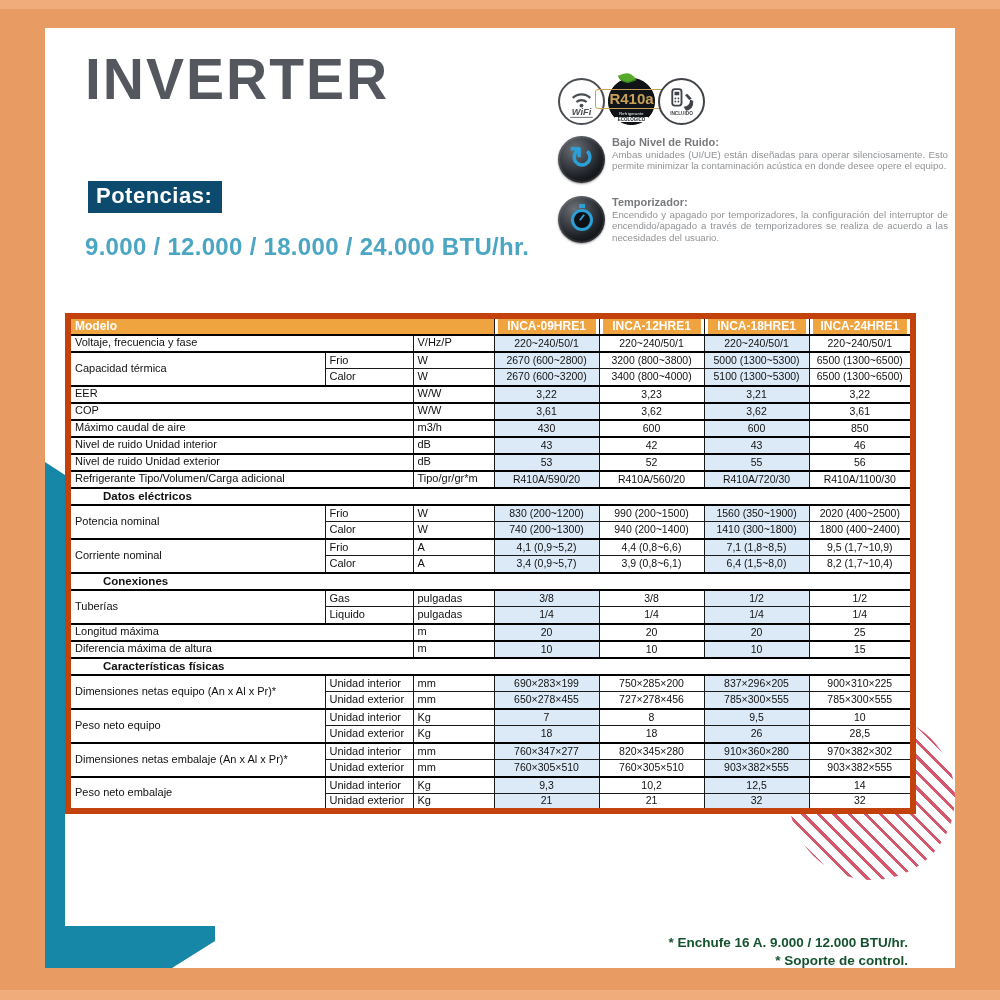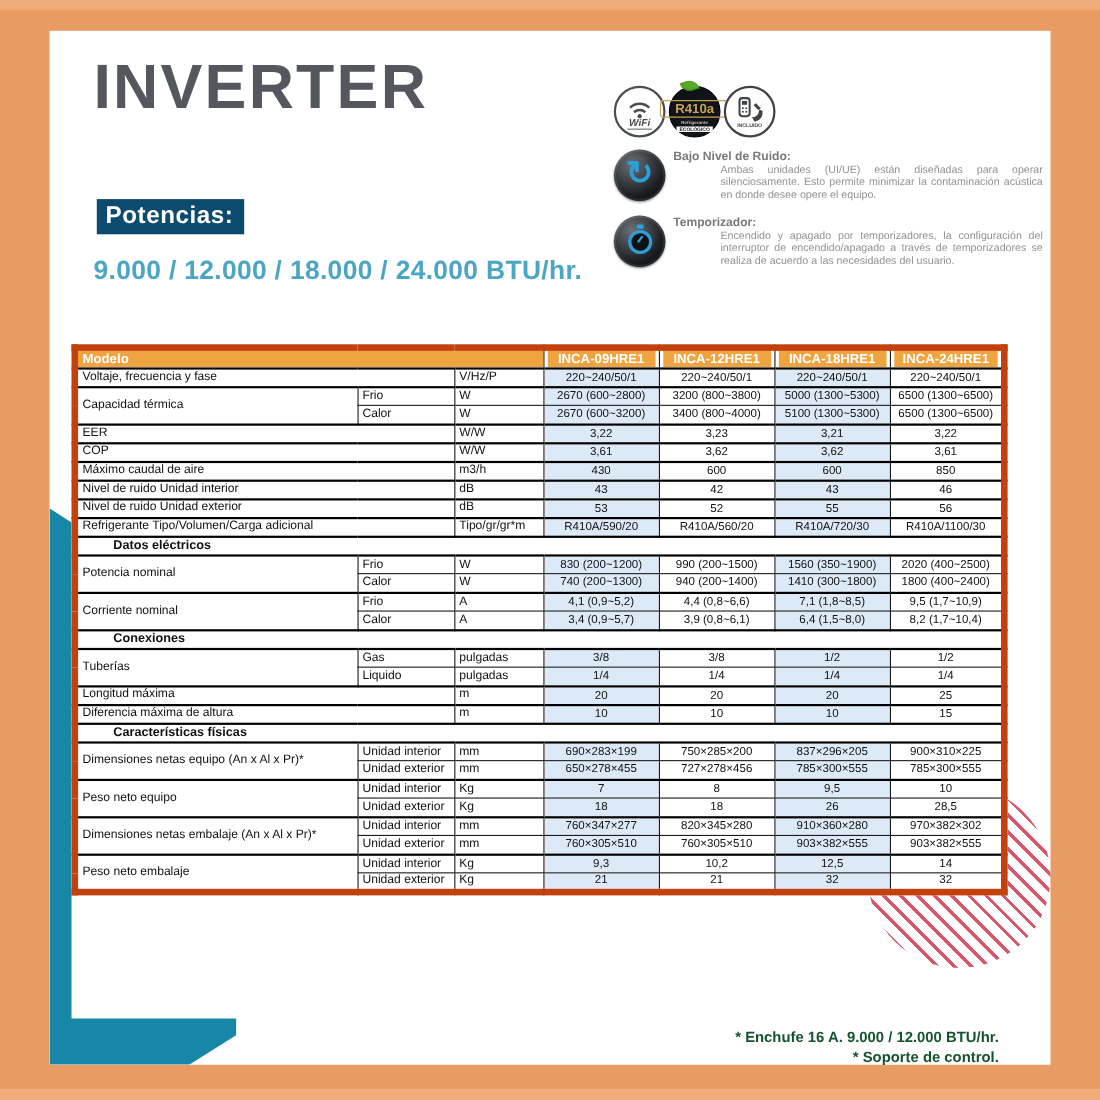--- a/index.html
+++ b/index.html
@@ -58,21 +58,21 @@
   }
   .badge-circle.wifi{ background:#fff; border:2.5px solid #4A4E53; }
   .badge-circle.incluido{ background:#fff; border:2.5px solid #3F4347; }
   .badge-circle.r410a{ background:#101418; flex-direction:column; border:1px solid #000; }
   .leaf{
     position:absolute; top:-6px; left:10px; width:16px; height:10px;
     background:#55A829; border-radius:0 10px 0 10px; transform:rotate(-18deg);
     box-shadow: inset 0 -1px 0 #2f7414;
   }
   .r410a-label{
-    margin-top:8px; font-size:12px; font-weight:bold; color:#C8A154;
+    margin-top:8px; font-size:15px; font-weight:bold; color:#C8A154;
     border:1px solid #C8A154; border-radius:3px; padding:0 13px; line-height:1.2;text-align:right;
   }
   .r410a-sub1{ font-size:4px; color:#fff; margin-top:1.5px; letter-spacing:0.2px; }
   .r410a-sub2{ font-size:4.5px; color:#101418; background:#fff; padding:0 3px; margin-top:1px; font-weight:bold; }
 
   
   .feature{ position:absolute; z-index:3; }
   .feat-icon{
     position:absolute; left:0; top:0; width:47px; height:47px; border-radius:50%;
     background: radial-gradient(circle at 35% 28%, #6a7077, #1c1f24 62%, #000 100%);
@@ -85,21 +85,21 @@
   .sw-face{
     position:absolute; left:1px; top:0; width:22px; height:22px; border-radius:50%;
     border:3px solid #2C9FD6; background:#0e1013;
   }
   .sw-face::after{
     content:""; position:absolute; left:7px; top:2px; width:2px; height:7px;
     background:#2C9FD6; transform:rotate(38deg);
   }
   .feat-body{ position:absolute; left:54px; top:0; width:336px; }
   .feat-title{ font-size:11px; font-weight:bold; color:#77797C; margin-bottom:1px; }
-  .feat-text{ font-size:9.7px; color:#909396; line-height:1.18; text-align:justify;margin-left:43px; }
+  .feat-text{ font-size:9.7px; color:#909396; line-height:1.18; text-align:justify; }
 
   
   .table-wrap{ position:absolute; left:65px; top:313px; z-index:5; }
   table#spec-table{
     border-collapse:collapse; table-layout:fixed; width:845px;
     background:#fff; font-size:11px; color:#111;
   }
   #spec-table th, #spec-table td{
     border:1px solid #1a1a1a; padding:1px 4px; height:17px;
     line-height:1.05; overflow:hidden; white-space:nowrap; font-weight:normal;

